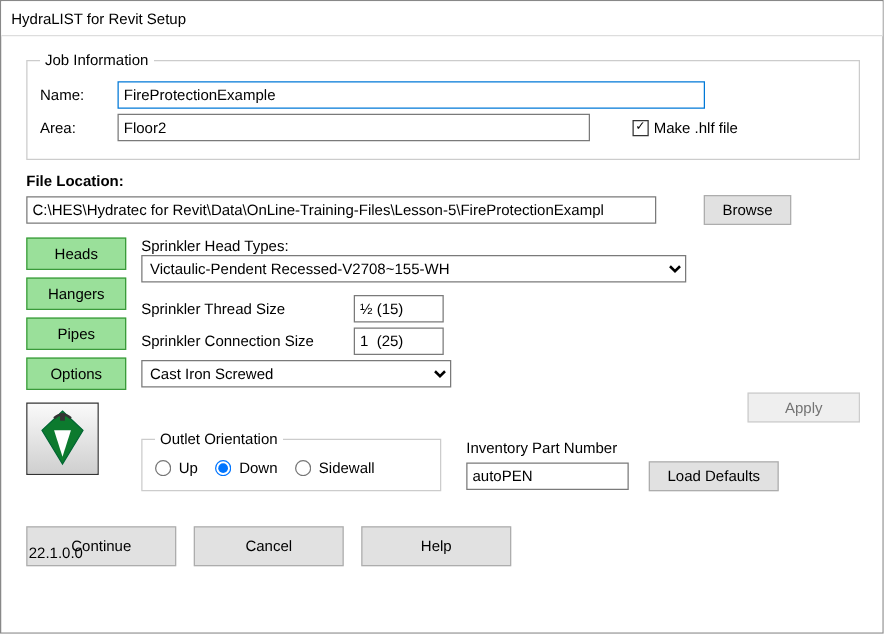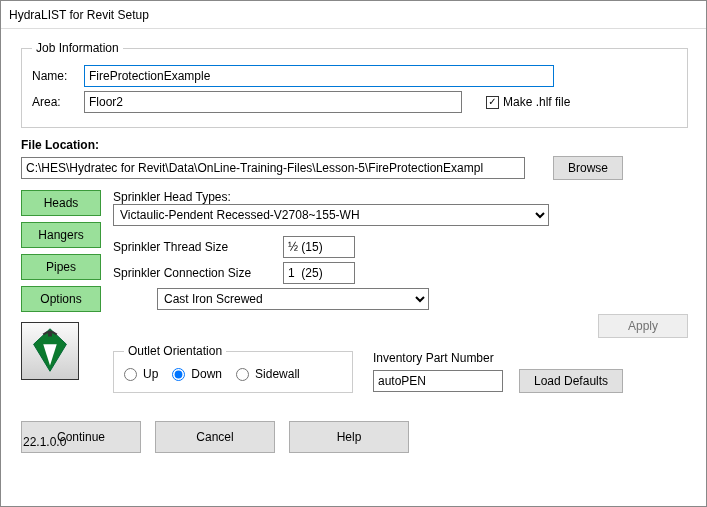--- a/index.html
+++ b/index.html
@@ -10,21 +10,21 @@
   }
   .titlebar {
     height: 28px; line-height: 28px; padding: 0 8px;
     border-bottom: 1px solid #ddd; background: #fff;
   }
   .content { padding: 12px 18px 6px 20px; position: relative; }
   fieldset {
     border: 1px solid #ccc; margin: 0 0 10px 0; padding: 6px 10px 10px 10px;
   }
   legend { padding: 0 4px; }
-  .row { display: flex; align-items: center; margin: 4px 0; gap: 10px; }
+  .row { display: flex; align-items: center; margin: 4px 0; gap: 20px; }
   .lbl { width: 42px; }
   input[type=text] {
     border: 1px solid #7a7a7a; padding: 2px 4px; height: 22px;
     background: #fff;
   }
   input[type=text].blue { border: 1px solid #0078d7; }
   .name-input { width: 470px; }
   .area-input { width: 378px; }
   .path-input { width: 504px; }
   .chk { display: inline-flex; align-items: center; gap: 4px; margin-left: 14px; }
@@ -52,21 +52,21 @@
   }
   .head-select { width: 436px; }
   .groupbox { border:1px solid #ccc; padding:6px 10px 8px 10px; margin-top:6px;}
   .radio-row { display:flex; align-items:center; gap:6px; margin:3px 0; }
   .two-col { display:flex; gap:20px; }
   .colA { width: 240px; }
   .colB { flex:1; }
   .spr-row { display:flex; align-items:center; margin:4px 0; gap:10px;}
   .spr-lbl { width:160px; }
   .spr-inp { width:72px; }
-  .fitting-select{ width: 272px; margin-left: 44px; }
+  .fitting-select{ width: 248px; }
   .outlet-group { display:flex; gap:14px; align-items:center; }
   .bottom-btns { display:flex; gap:14px; justify-content:flex-start; margin-top:18px; padding-right:6px;}
   .ver { position:absolute; bottom:10px; left:22px; }
   .inv-input { width:130px; }
   .checkbox-box {
     width:13px;height:13px;border:1px solid #333;display:inline-flex;
     align-items:center;justify-content:center;font-size:10px;line-height:10px;
   }
   input[type=radio]{margin:0;}
 </style>

